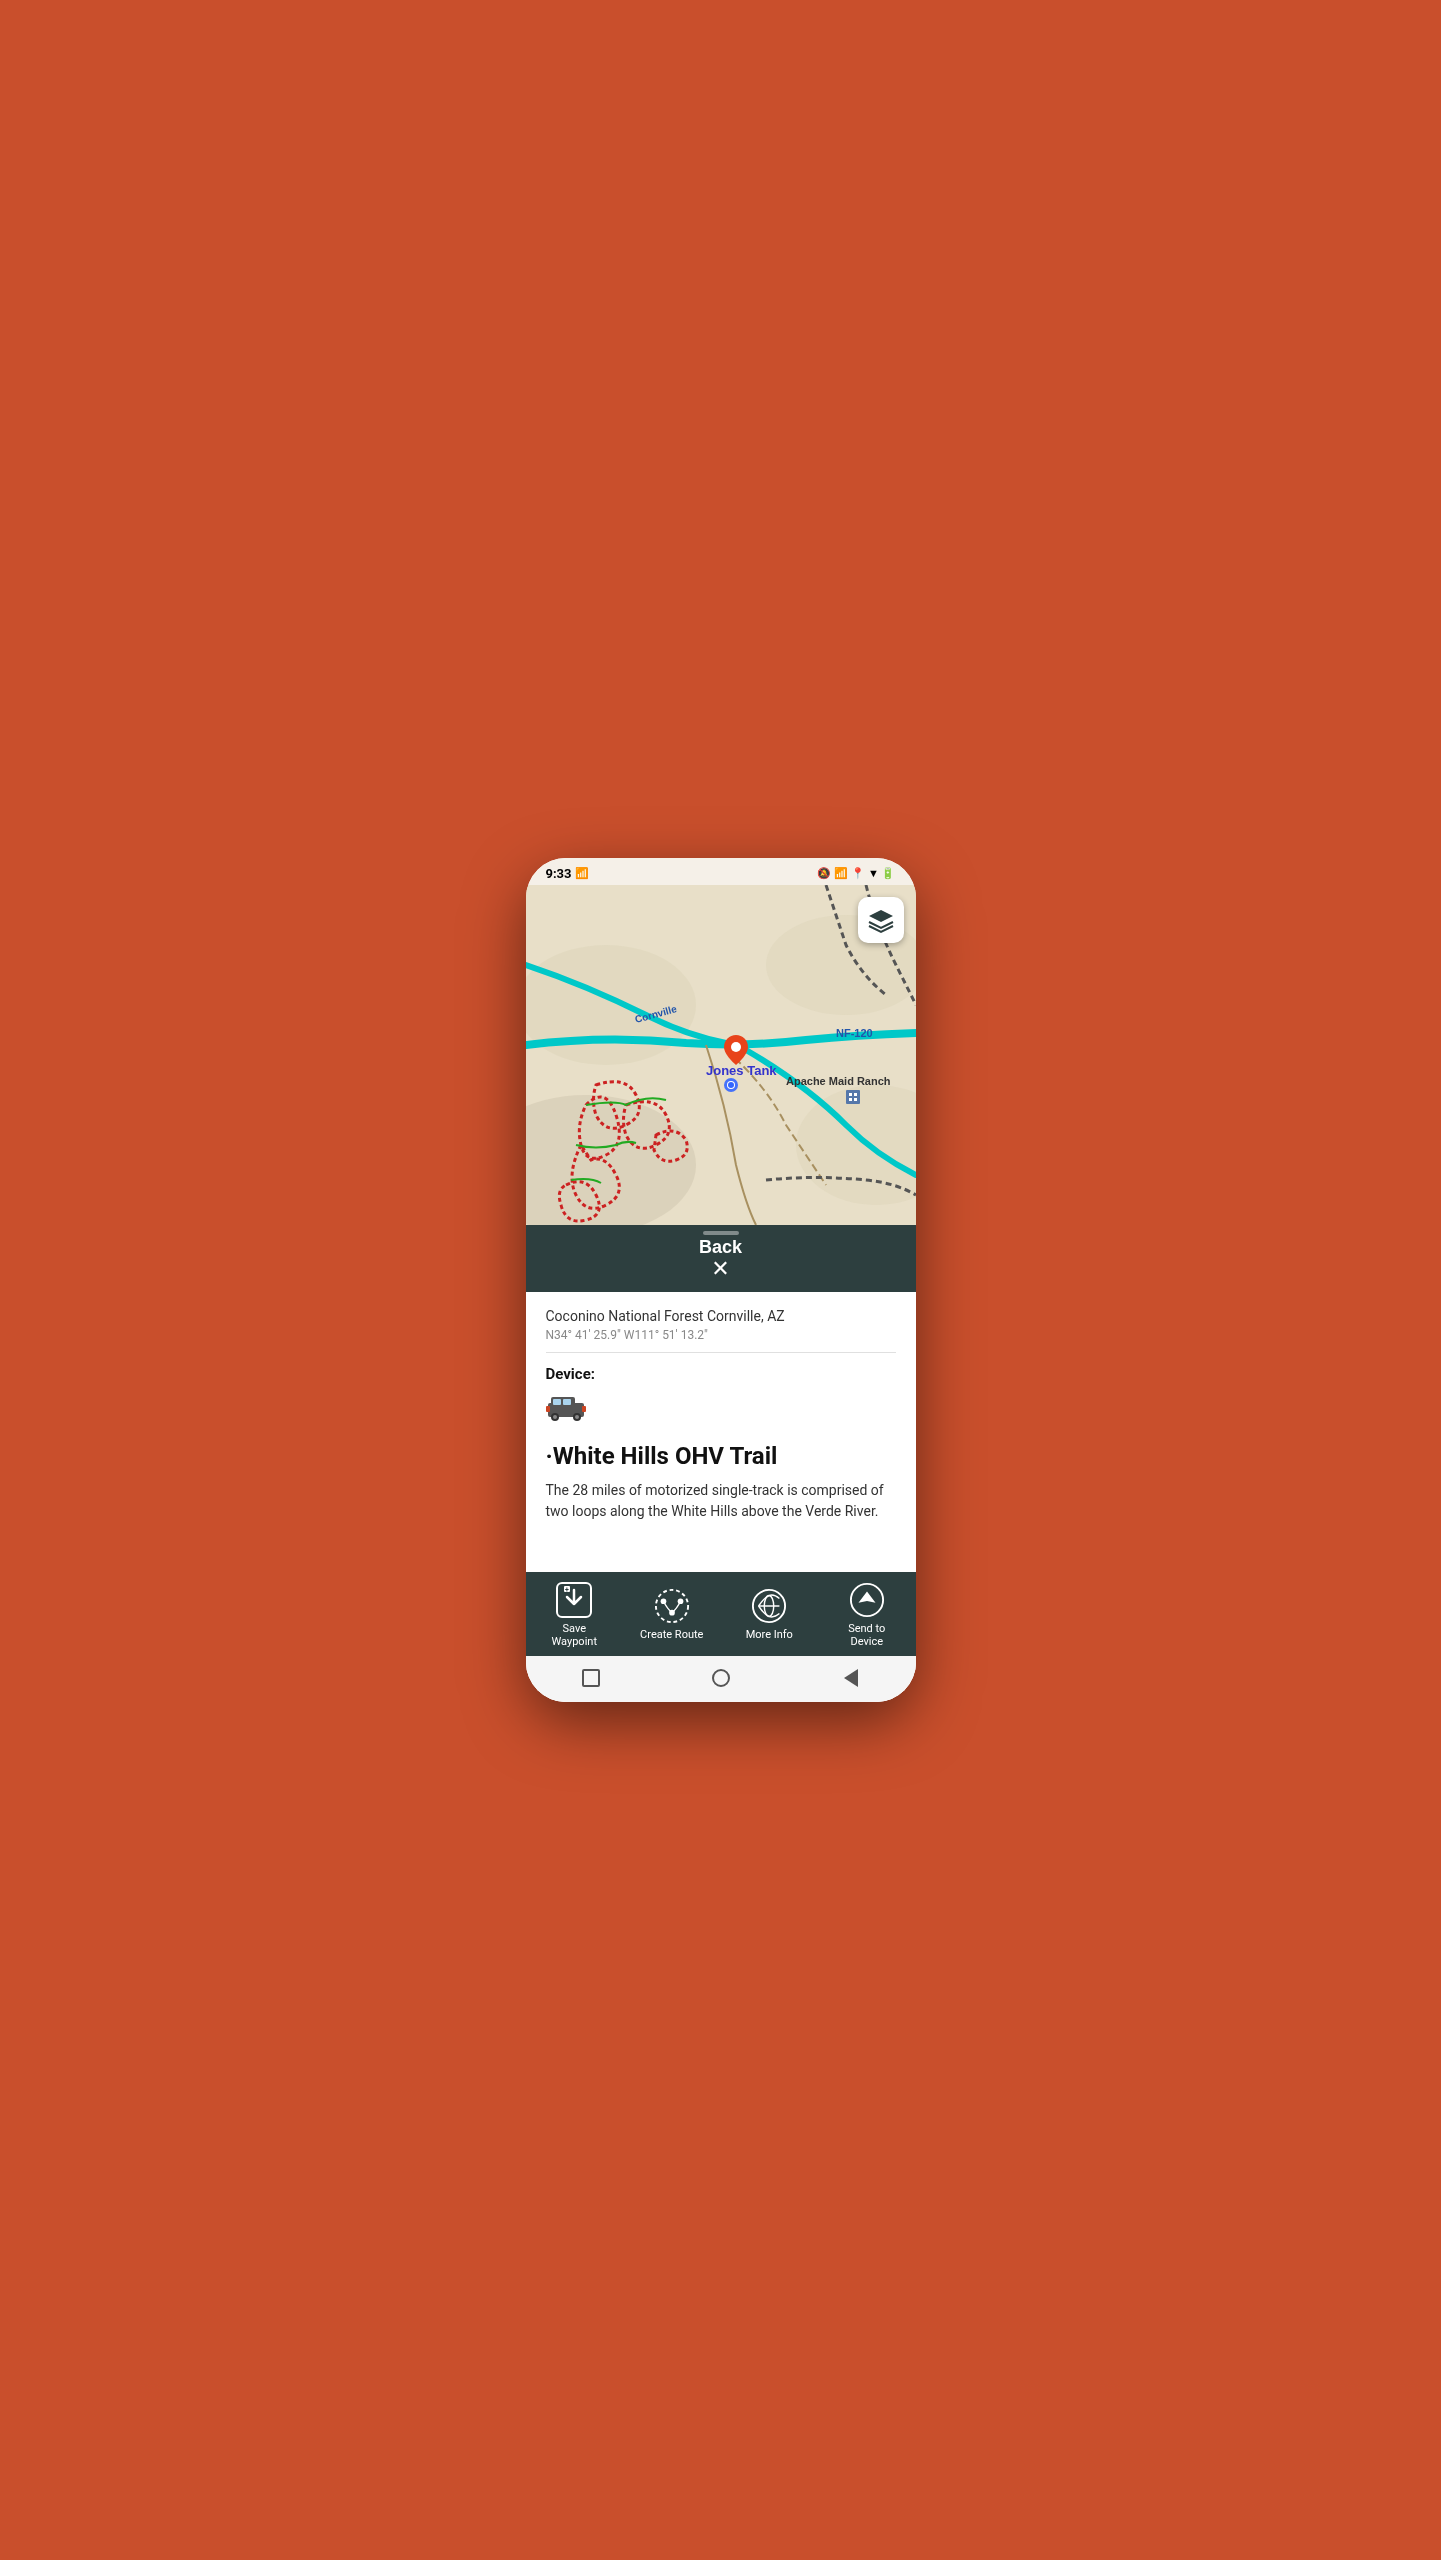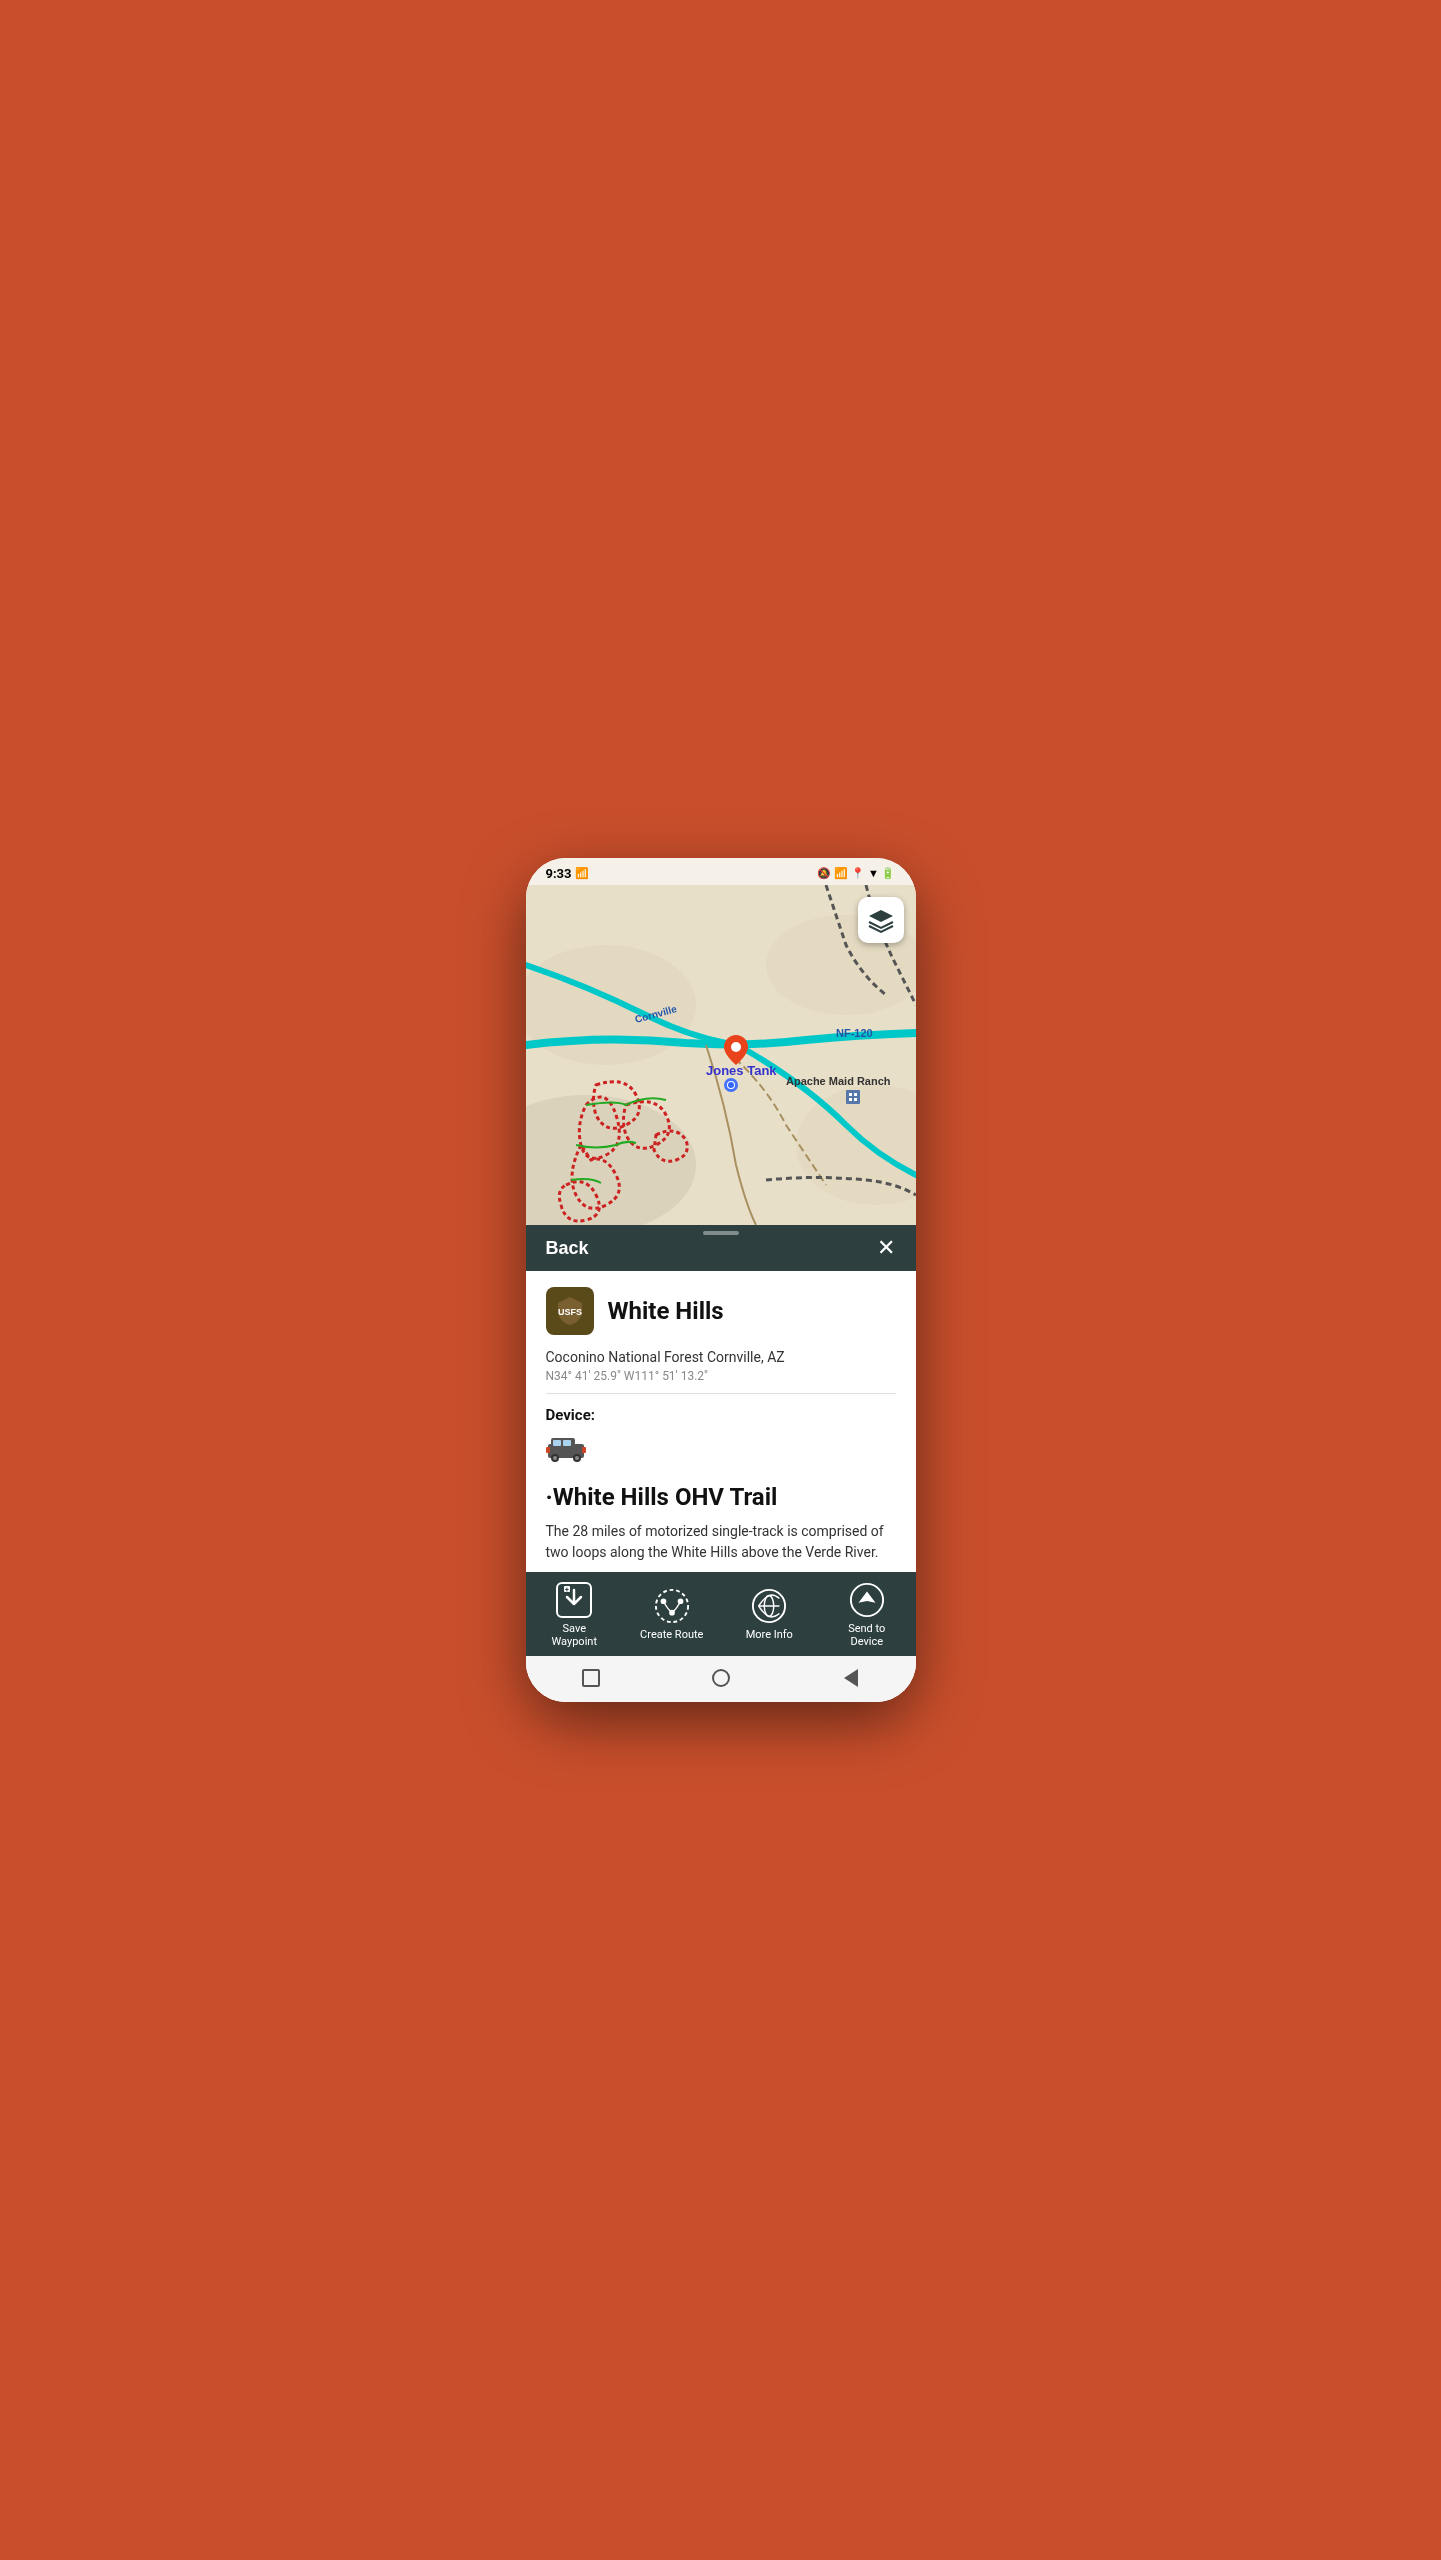--- a/index.html
+++ b/index.html
@@ -338,38 +338,28 @@
         <svg width="28" height="28" viewBox="0 0 28 28" fill="none" xmlns="http://www.w3.org/2000/svg">
           <path d="M14 4L2 10l12 6 12-6-12-6z" fill="#2d3f3f"></path>
           <path d="M2 16l12 6 12-6" stroke="#2d3f3f" stroke-width="2" fill="none"></path>
           <path d="M2 20l12 6 12-6" stroke="#2d3f3f" stroke-width="2" fill="none"></path>
         </svg>
       </div>
     </div>
 
     <div class="bottom-sheet">
 
-      <div class="sheet-header" style="position:relative;">
+      <div class="sheet-header" style="position:relative;flex-direction:column;">
         <div class="sheet-drag-handle"></div>
         <button class="back-btn">Back</button>
         <button class="close-btn">✕</button>
       </div>
 
       <div class="sheet-content">
 
-        <div class="poi-header">
-          <div class="poi-icon">
-
-            <svg viewBox="0 0 32 32" fill="none" xmlns="http://www.w3.org/2000/svg">
-              <path d="M16 2L4 8v8c0 7 5.5 12.5 12 14 6.5-1.5 12-7 12-14V8L16 2z" fill="#7a6030"></path>
-              <text x="16" y="20" text-anchor="middle" fill="#fff" font-size="9" font-weight="bold" font-family="Arial">USFS</text>
-            </svg>
-          </div>
-          <span class="poi-title">White Hills</span>
-        </div>
 
         <div class="poi-subtitle">Coconino National Forest Cornville, AZ</div>
         <div class="poi-coords">N34° 41' 25.9" W111° 51' 13.2"</div>
 
         <div class="details-label">Device:</div>
 
         <div class="vehicle-icon">
           
           <svg width="40" height="32" viewBox="0 0 40 32" fill="none" xmlns="http://www.w3.org/2000/svg">
             <rect x="2" y="12" width="36" height="14" rx="2" fill="#555"></rect>

